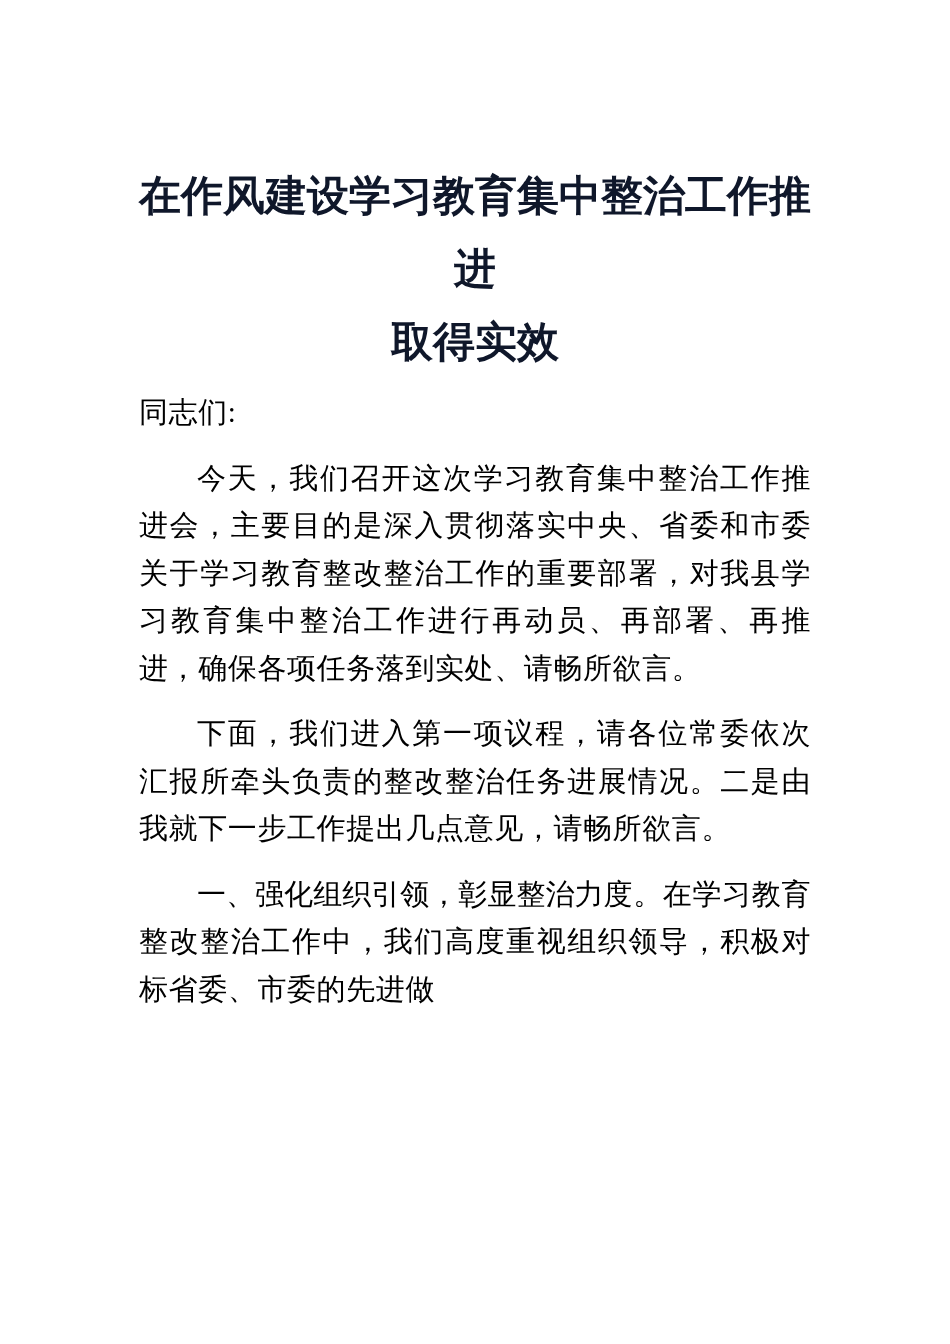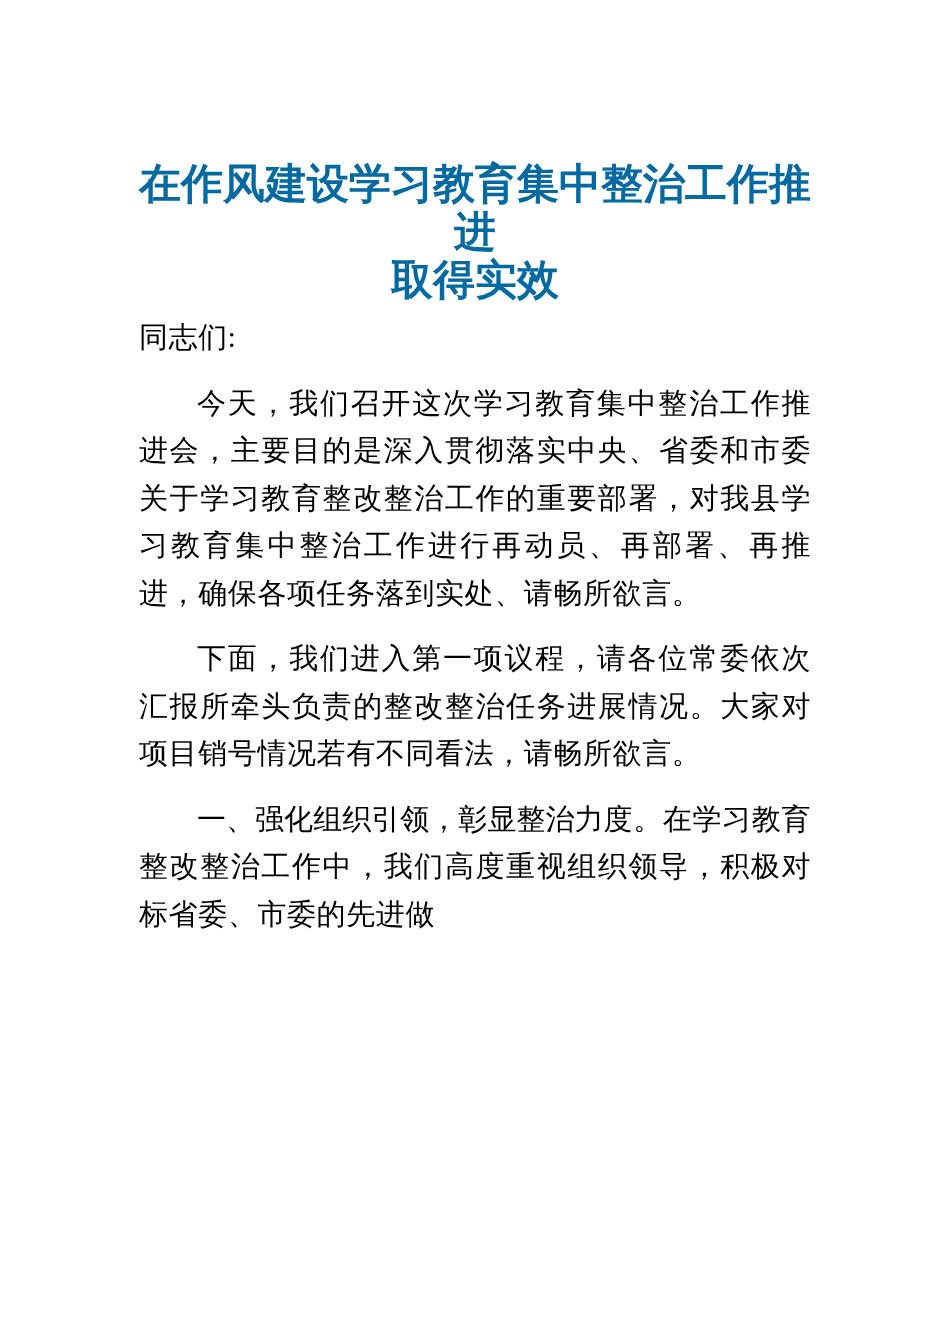--- a/index.html
+++ b/index.html
@@ -24,23 +24,23 @@
     left: 121px;
     top: 160px;
     width: 708px;
   }
 
   
   .doc-title {
     font-family: "Liberation Serif", "DejaVu Serif", serif;
     font-weight: 700;
     font-size: 42px;
-    line-height: 48px;
+    line-height: 73px;
     text-align: center;
-    color: #0369a1;
+    color: #0f172a;
     letter-spacing: 0px;
     margin: 0 0 10px 0;
     text-rendering: optimizeLegibility;
   }
 
   
   .para {
     font-family: "Liberation Serif", "DejaVu Serif", serif;
     font-size: 29px;
     line-height: 47.5px;
@@ -81,20 +81,20 @@
     <h1 class="doc-title">
       <span>在作风建设学习教育集中整治工作推进</span><br>
       <span>取得实效</span>
     </h1>
 
     <p class="para noindent salutation">同志们:</p>
 
     <p class="para indent">今天，我们召开这次学习教育集中整治工作推进会，主要目的是深入贯彻落实中央、省委和市委关于学习教育整改整治工作的重要部署，对我县学习教育集中整治工作进行再动员、再部署、再推进，确保各项任务落到实处、请畅所欲言。</p>
 
 
-    <p class="para indent">下面，我们进入第一项议程，请各位常委依次汇报所牵头负责的整改整治任务进展情况。大家对项目销号情况若有不同看法，请畅所欲言。</p>
+    <p class="para indent">下面，我们进入第一项议程，请各位常委依次汇报所牵头负责的整改整治任务进展情况。二是由我就下一步工作提出几点意见，请畅所欲言。</p>
 
 
     <p class="para indent"><span class="hei-bold">一、强化组织引领，彰显整治力</span><span>度。在学习教育整改整治工作中，我们高度重视组织领导，积极对标省委、市委的先进做</span></p>
 
   </div>
 
 </div>
 
 </body></html>

